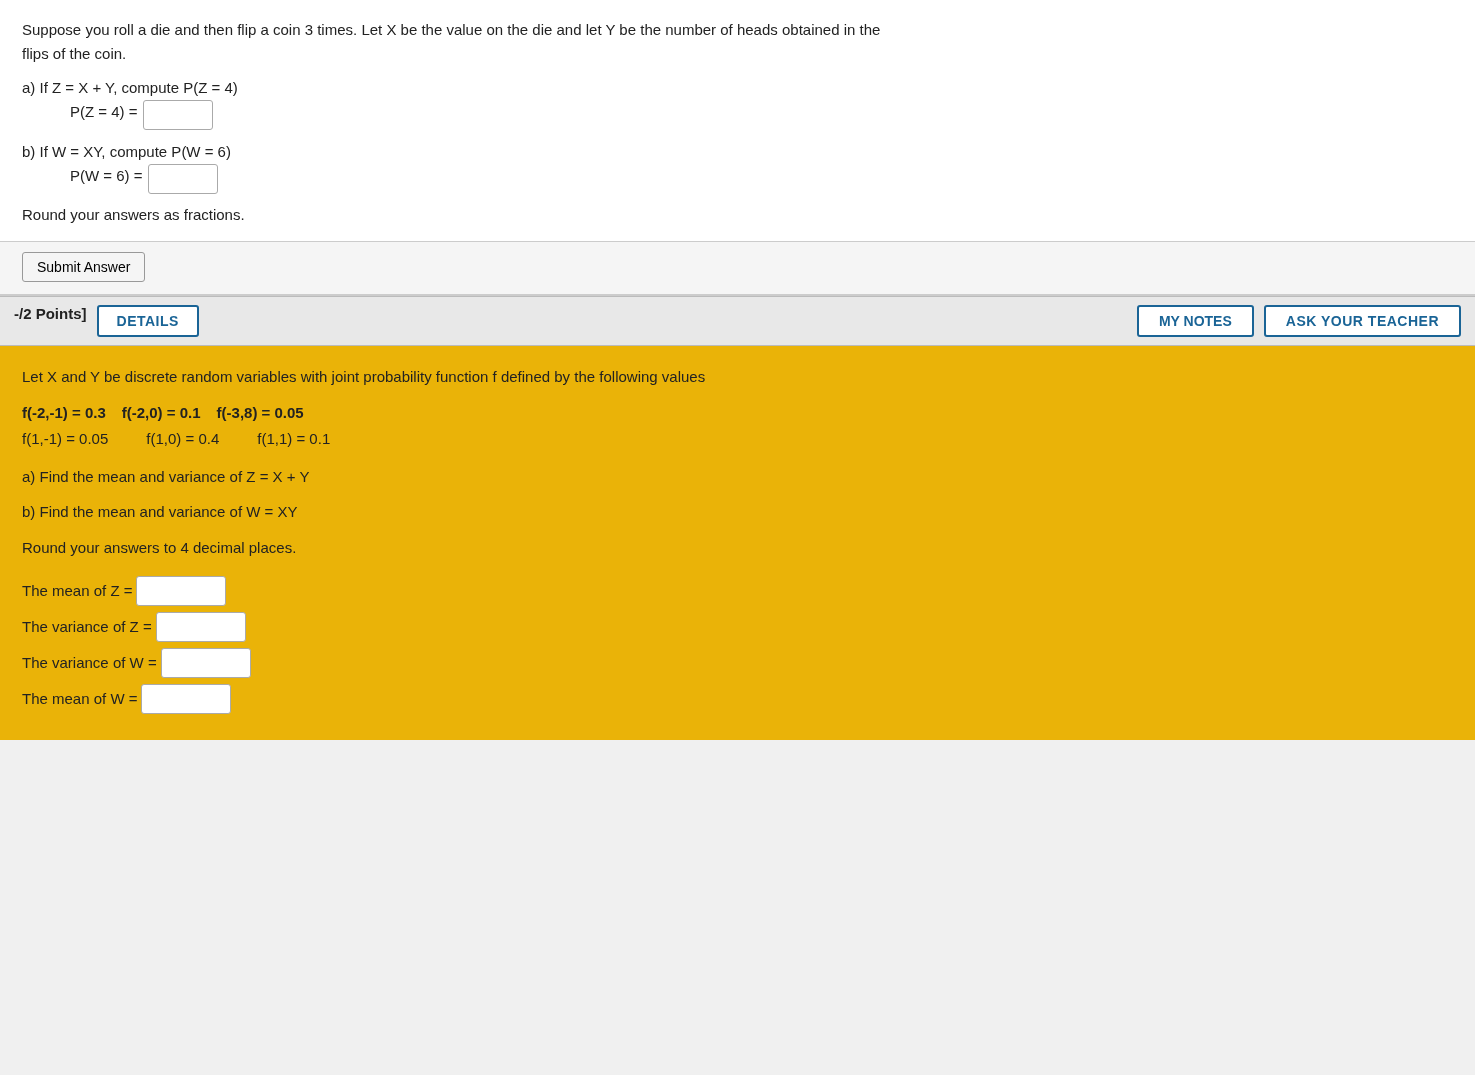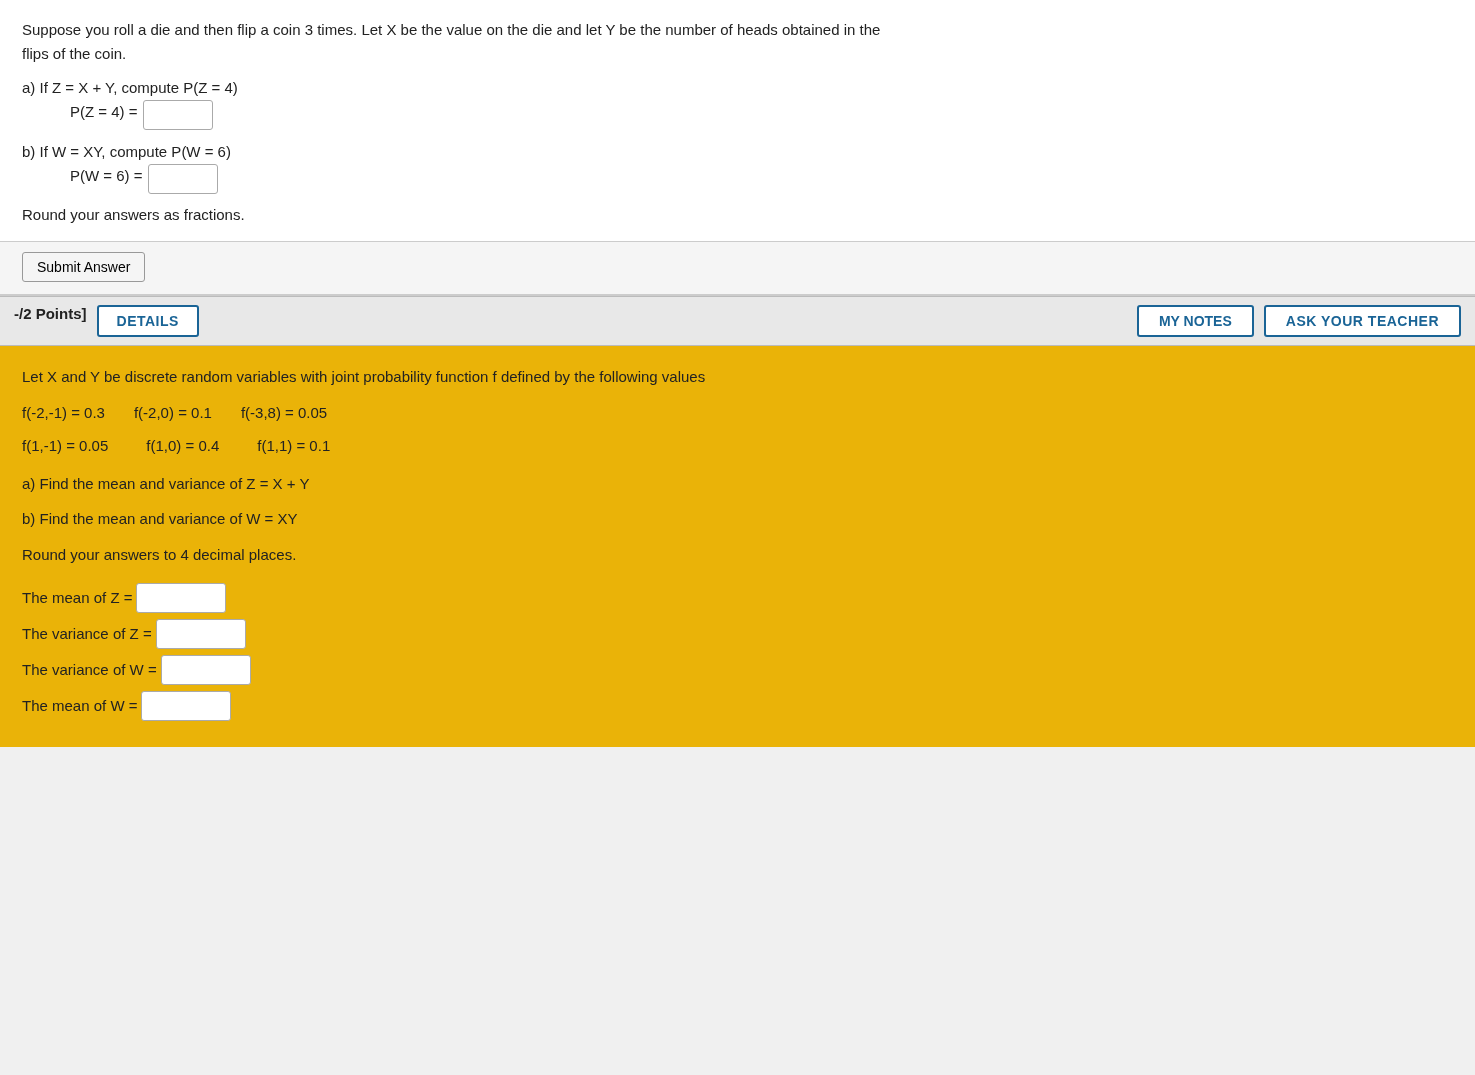--- a/index.html
+++ b/index.html
@@ -180,21 +180,21 @@
   <button class="details-btn">DETAILS</button>
   <div class="spacer"></div>
   <button class="my-notes-btn">MY NOTES</button>
   <button class="ask-teacher-btn">ASK YOUR TEACHER</button>
 </div>
 
 <div class="bottom-section">
   <div class="problem-body">
     <p>Let X and Y be discrete random variables with joint probability function f defined by the following values</p>
 
-    <div style="display:flex; gap:29px; margin-bottom:8px;">
+    <div style="display:flex; gap:16px; margin-bottom:1px;font-weight:bold;">
       <span>f(-2,-1) = 0.3</span>
       <span>f(-2,0) = 0.1</span>
       <span>f(-3,8) = 0.05</span>
     </div>
     <div style="display:flex; gap:38px; margin-bottom:12px;">
       <span>f(1,-1) = 0.05</span>
       <span>f(1,0) = 0.4</span>
       <span>f(1,1) = 0.1</span>
     </div>
 

